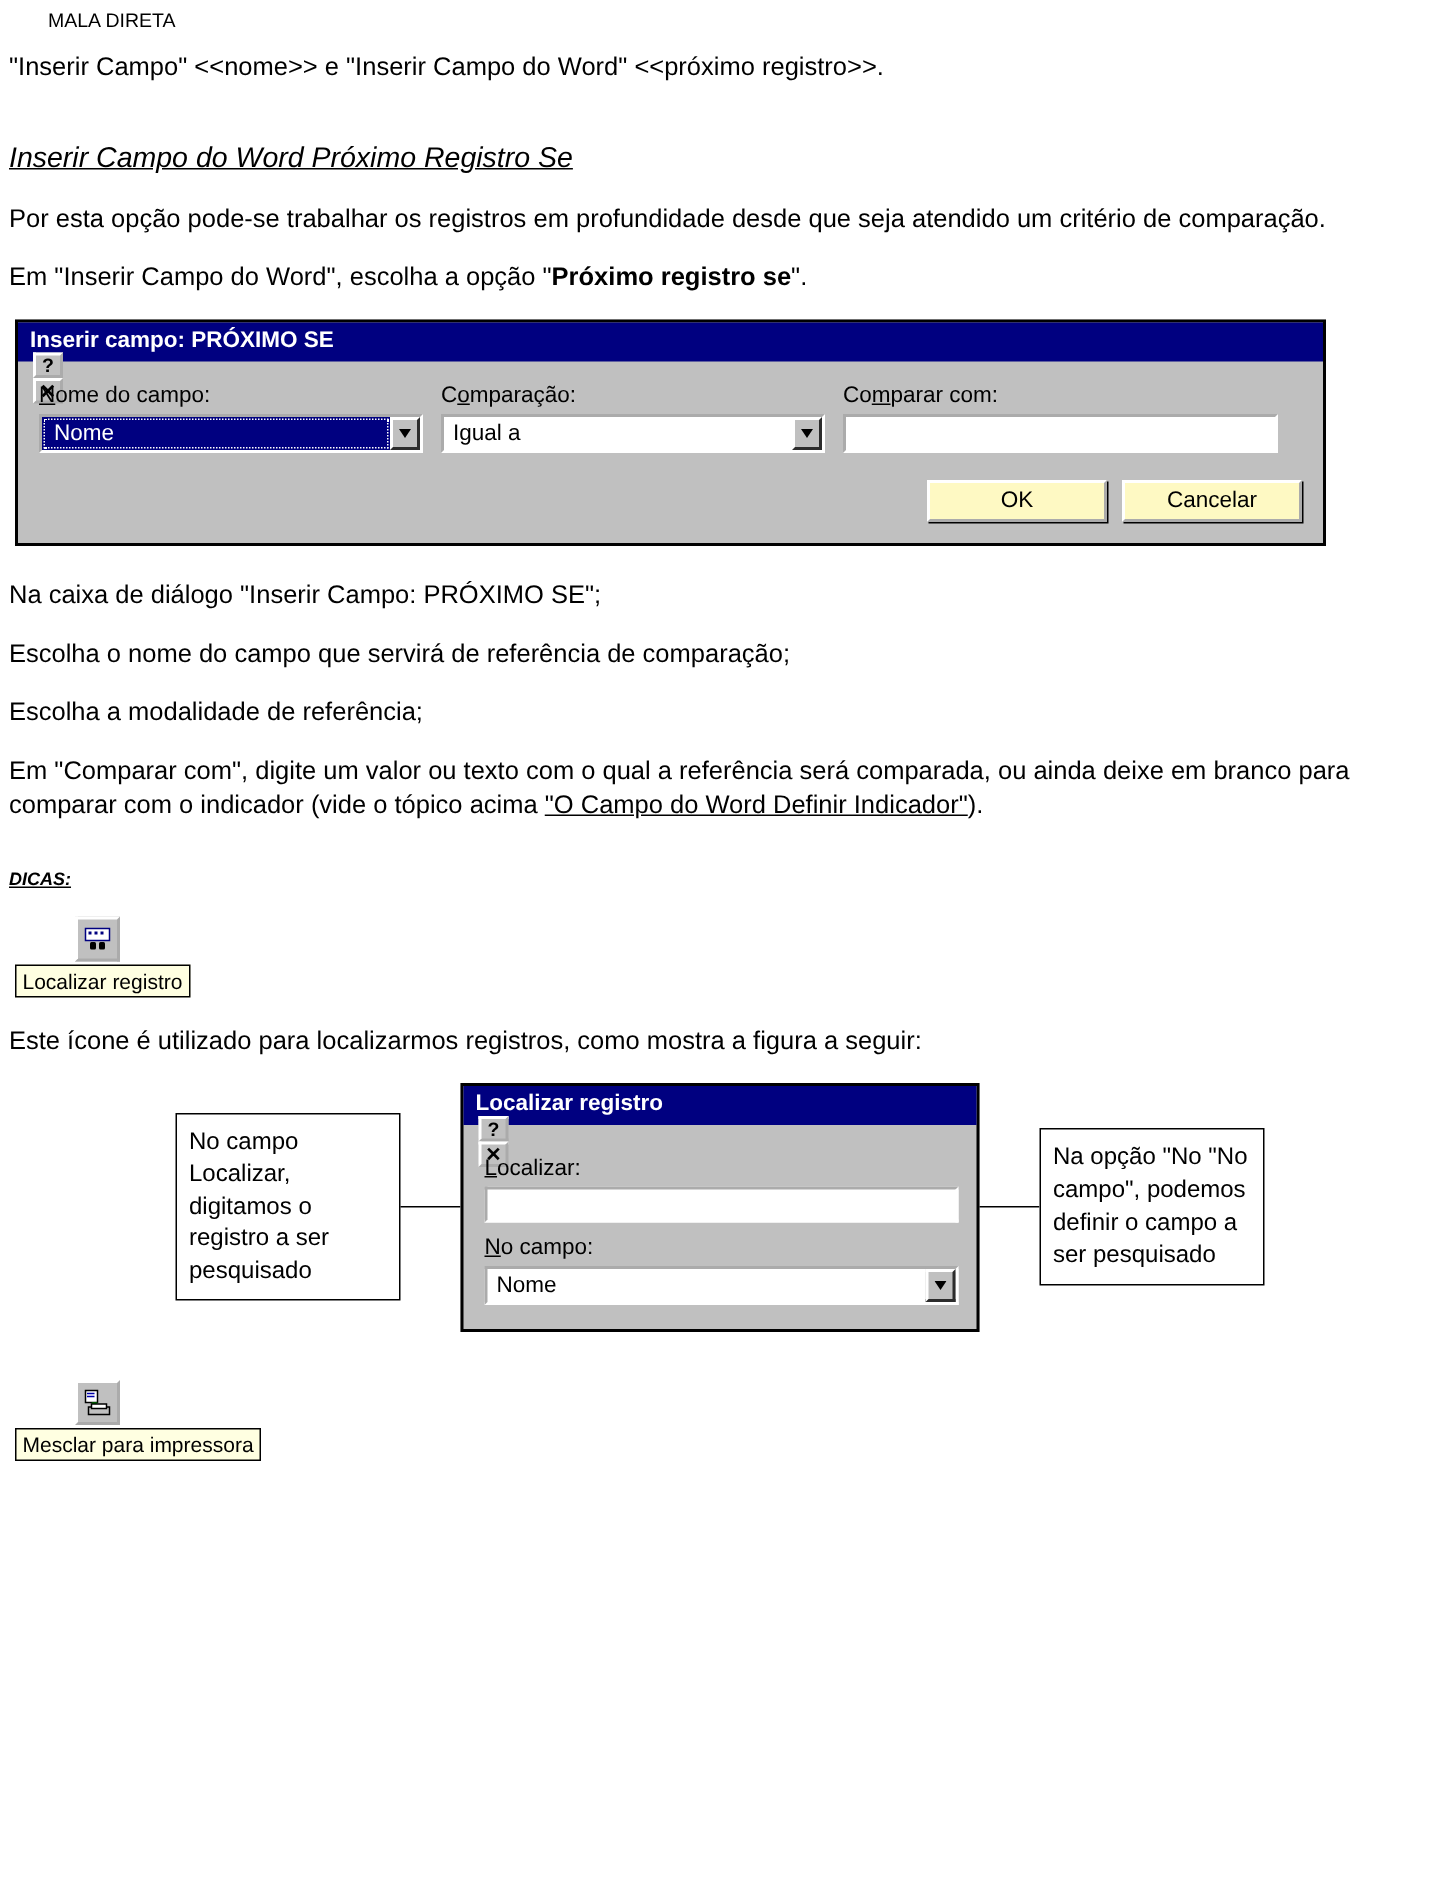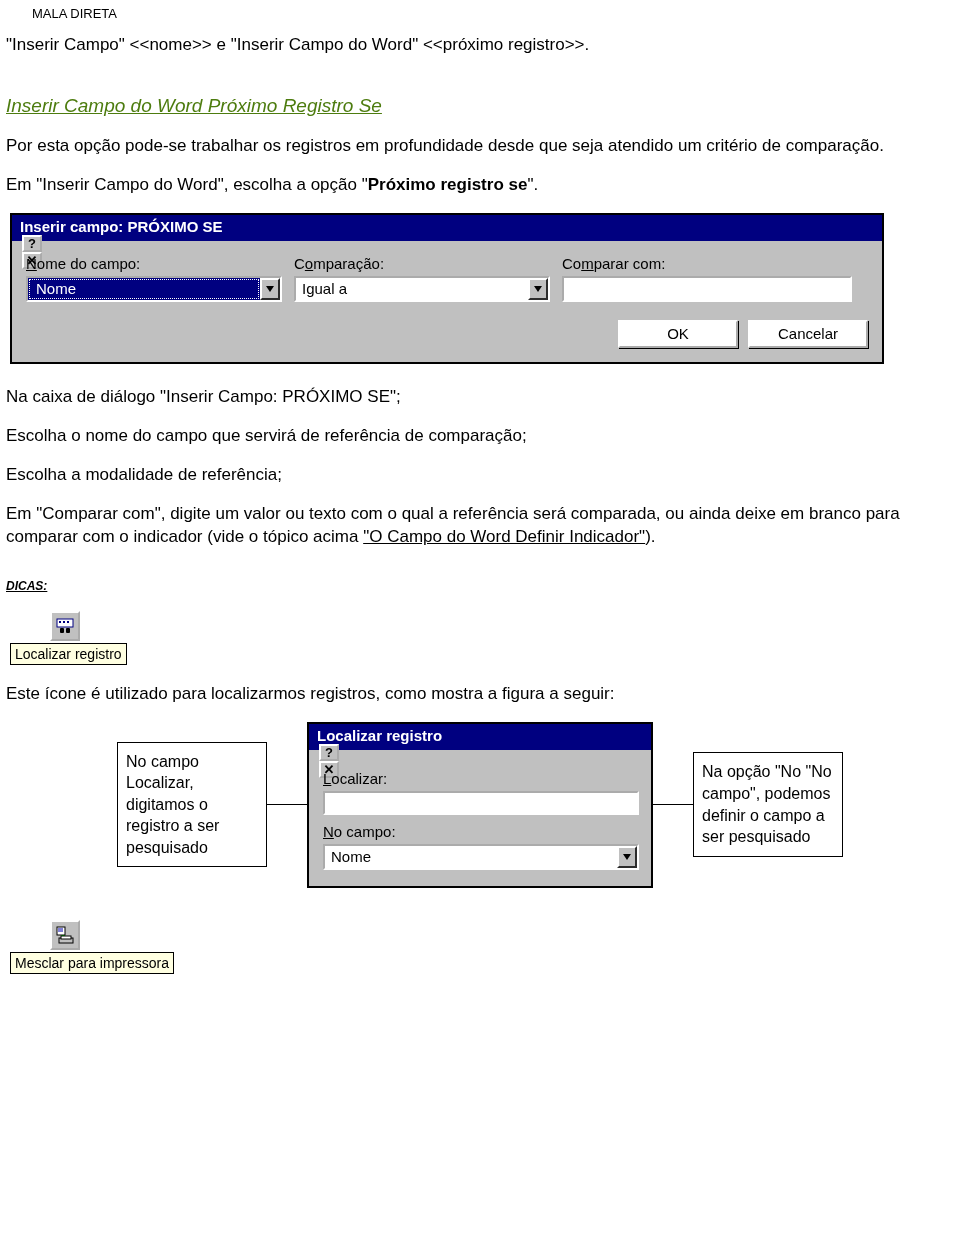--- a/index.html
+++ b/index.html
@@ -6,21 +6,21 @@
   body {
     font-family: Arial, Helvetica, sans-serif;
     font-size: 17px;
     color: #000;
     background: #fff;
     width: 960px;
     padding: 6px 0 20px 0;
   }
   .mala { font-size: 13px; margin-left: 32px; margin-bottom: 14px; }
   .line1 { margin: 0 6px 40px 6px; font-size: 17px; }
-  .heading-link { color: #4d7c0f; text-decoration: underline; font-style: italic; font-size: 19px; margin: 16px 6px 18px 6px; display: block; }
+  .heading-link { color: #000000; text-decoration: underline; font-style: italic; font-size: 19px; margin: 16px 6px 18px 6px; display: block; }
   .para { margin: 0 6px 16px 6px; line-height: 1.35; }
   .underline { text-decoration: underline; }
 
   
   .dlg1 {
     width: 874px;
     margin: 4px 0 22px 10px;
     border: 2px solid #000;
     background: #c0c0c0;
     font-family: Tahoma, "MS Sans Serif", Arial, sans-serif;
@@ -79,21 +79,21 @@
     width: 290px;
     height: 26px;
     border: 2px inset #fff;
     background: #fff;
   }
   .btnrow { display:flex; justify-content:flex-end; margin-top: 18px; gap: 10px; }
   .winbtn {
     min-width: 120px;
     height: 28px;
     border: 2px outset #fff;
-    background:#ffffff;
+    background:#fef9c3;
     font-size: 15px;
     display:flex; align-items:center; justify-content:center;
     box-shadow: 1px 1px 0 #000;
   }
   .winbtn.disabled { color:#808080; }
 
   .dicas { font-style: italic; font-weight: bold; text-decoration: underline; margin: 30px 6px 18px 6px; font-size:12px;}
 
   
   .toolbtn-wrap { margin: 0 0 18px 10px; display:inline-block; }

